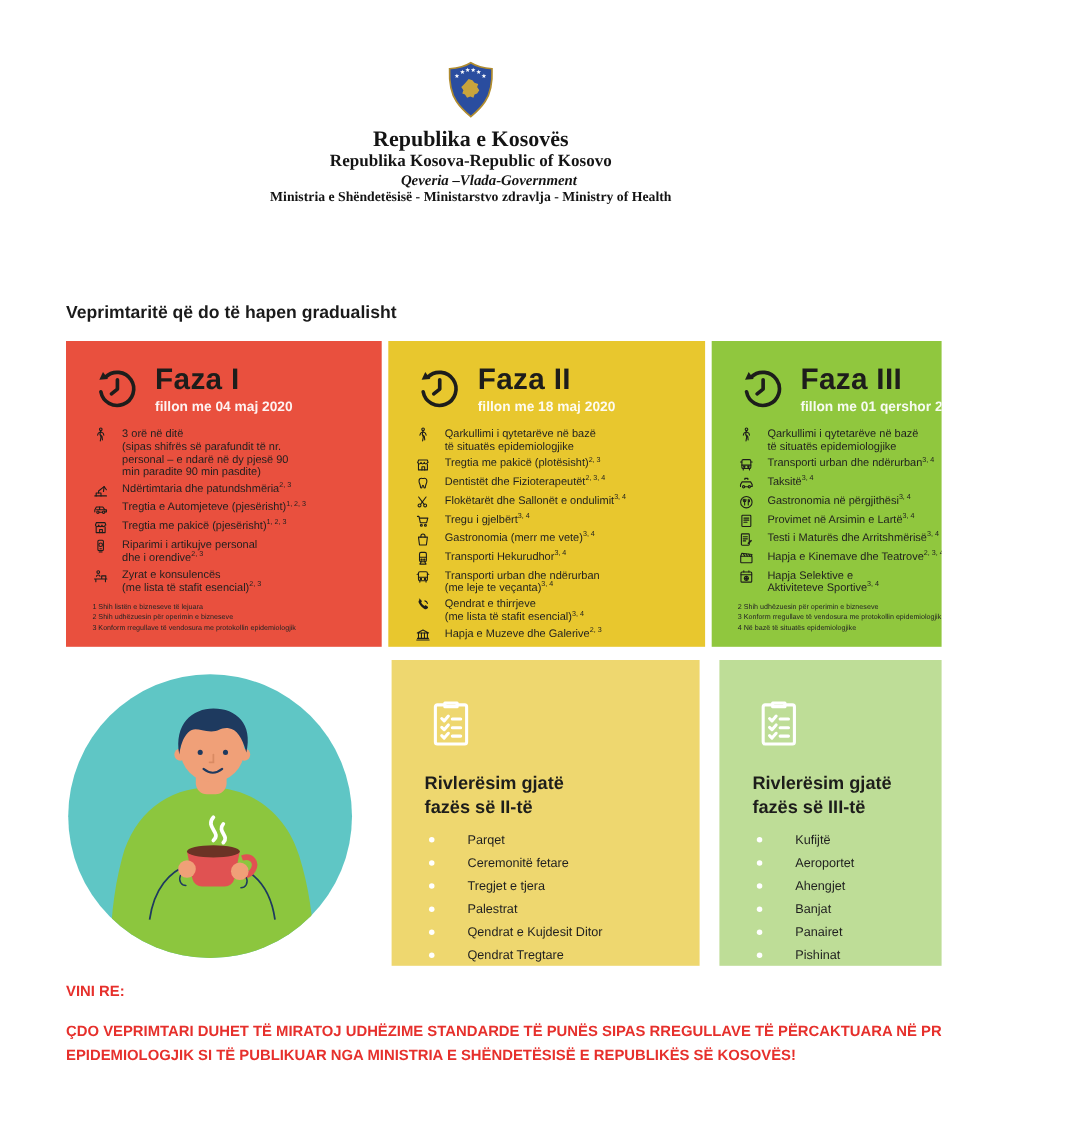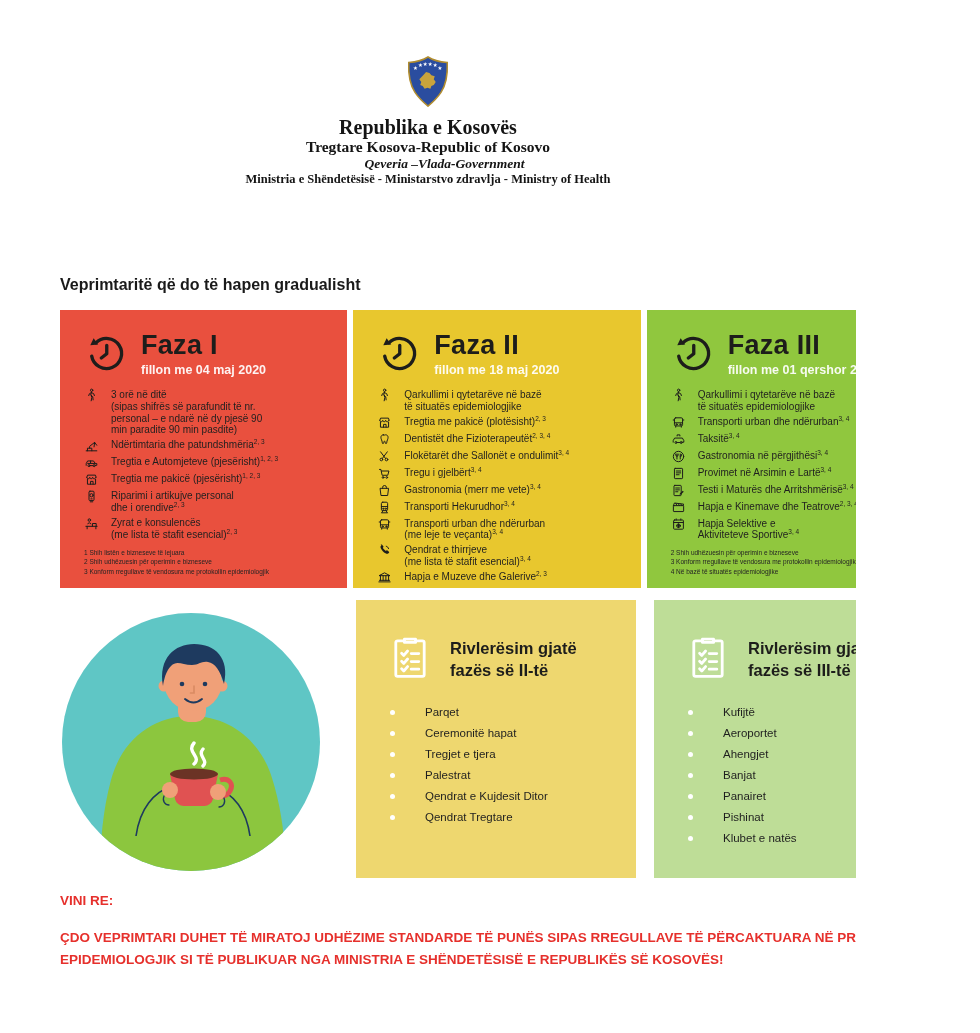--- a/index.html
+++ b/index.html
@@ -33,21 +33,21 @@
   .it-icon{width:15px;height:15px;flex:none;margin-top:-1px;color:#1d1d1b;}
   .it-text{font-size:10px;line-height:1.18;color:#1f1f1f;}
   .it-text sup{font-size:6.5px;line-height:0;}
   .ph-foot{margin-top:auto;padding:0 0 2px 8px;}
   .fn{font-size:6.5px;line-height:1.45;color:#242424;}
 
   
   .row2{position:absolute;left:60px;top:600px;width:874px;height:278px;display:flex;gap:18px;}
   .illus{flex:1;position:relative;}
   .rebox{flex:1;height:278px;box-sizing:border-box;padding:34px 20px 16px 30px;overflow:hidden;}
-  .re-head{display:flex;align-items:flex-start;gap:16px;margin-bottom:24px;}
+  .re-head{display:flex;align-items:flex-start;gap:16px;margin-bottom:12px;flex-direction:column;}
   .re-clip{width:48px;height:48px;flex:none;color:#ffffff;}
   .re-title{font-size:16.5px;font-weight:bold;line-height:1.32;margin-top:4px;}
   .re-items{list-style:none;margin:0;padding:0 0 0 4px;}
   .re-item{display:flex;align-items:center;gap:30px;margin-bottom:9px;font-size:11.5px;
            color:#1f1f1f;min-height:12px;}
   .re-dot{width:5px;height:5px;border-radius:50%;background:#fff;flex:none;}
 
   
   .vini{position:absolute;left:60px;top:893px;font-size:13.5px;font-weight:bold;}
   .warning{position:absolute;left:60px;top:927px;width:882px;font-size:13.5px;
@@ -63,21 +63,21 @@
       <path d="M27 3c7 4.5 17.5 5.5 20 5.7.3 7-.2 21.5-6.5 31C36 46.5 30 51.5 27 54 24 51.5 18 46.5 13.5 39.7 7.2 30.2 6.7 15.7 7 8.7 9.5 8.5 20 7.5 27 3z" fill="#2a4d9f" stroke="#b08c2f" stroke-width="1.6"></path>
       <path d="M22 22l3-3.5 3.5 1 2 2.5 3.5 1-1 3 2 3-2 3-2.5 1-1 3-3-1-3 1-2-3-2.5-1 1-3-2-3 2-2z" fill="#c9a43c"></path>
       <text x="11.5" y="17" font-size="5.6" fill="#ffffff" font-family="DejaVu Sans, sans-serif">★</text>
       <text x="16.5" y="13.8" font-size="5.6" fill="#ffffff" font-family="DejaVu Sans, sans-serif">★</text>
       <text x="21.6" y="12.2" font-size="5.6" fill="#ffffff" font-family="DejaVu Sans, sans-serif">★</text>
       <text x="26.8" y="12.2" font-size="5.6" fill="#ffffff" font-family="DejaVu Sans, sans-serif">★</text>
       <text x="31.9" y="13.8" font-size="5.6" fill="#ffffff" font-family="DejaVu Sans, sans-serif">★</text>
       <text x="36.9" y="17" font-size="5.6" fill="#ffffff" font-family="DejaVu Sans, sans-serif">★</text>
     </svg>
     <div class="h-l1">Republika e Kosovës</div>
-    <div class="h-l2">Tregtare Kosova-Republic of Kosovo</div>
+    <div class="h-l2">Republika Kosova-Republic of Kosovo</div>
     <div class="h-l3">Qeveria –Vlada-Government</div>
     <div class="h-l4">Ministria e Shëndetësisë - Ministarstvo zdravlja - Ministry of Health</div>
   </div>
 
   <div class="subtitle">Veprimtaritë që do të hapen gradualisht</div>
 
   <div class="phases" id="phases-row">
       <section class="phase" style="background: rgb(233, 80, 62);">
         <div class="ph-head">
           <svg class="ph-clock" viewBox="0 0 24 24" fill="none" stroke="currentColor" stroke-width="1.9" stroke-linecap="round" stroke-linejoin="round">
@@ -374,21 +374,21 @@
           </svg>
           <div class="re-title">Rivlerësim gjatë<br>fazës së II-të</div>
         </div>
         <ul class="re-items">
           <li class="re-item">
             <span class="re-dot"></span>
             <span>Parqet</span>
           </li>
           <li class="re-item">
             <span class="re-dot"></span>
-            <span>Ceremonitë hapat</span>
+            <span>Ceremonitë fetare</span>
           </li>
           <li class="re-item">
             <span class="re-dot"></span>
             <span>Tregjet e tjera</span>
           </li>
           <li class="re-item">
             <span class="re-dot"></span>
             <span>Palestrat</span>
           </li>
           <li class="re-item">

